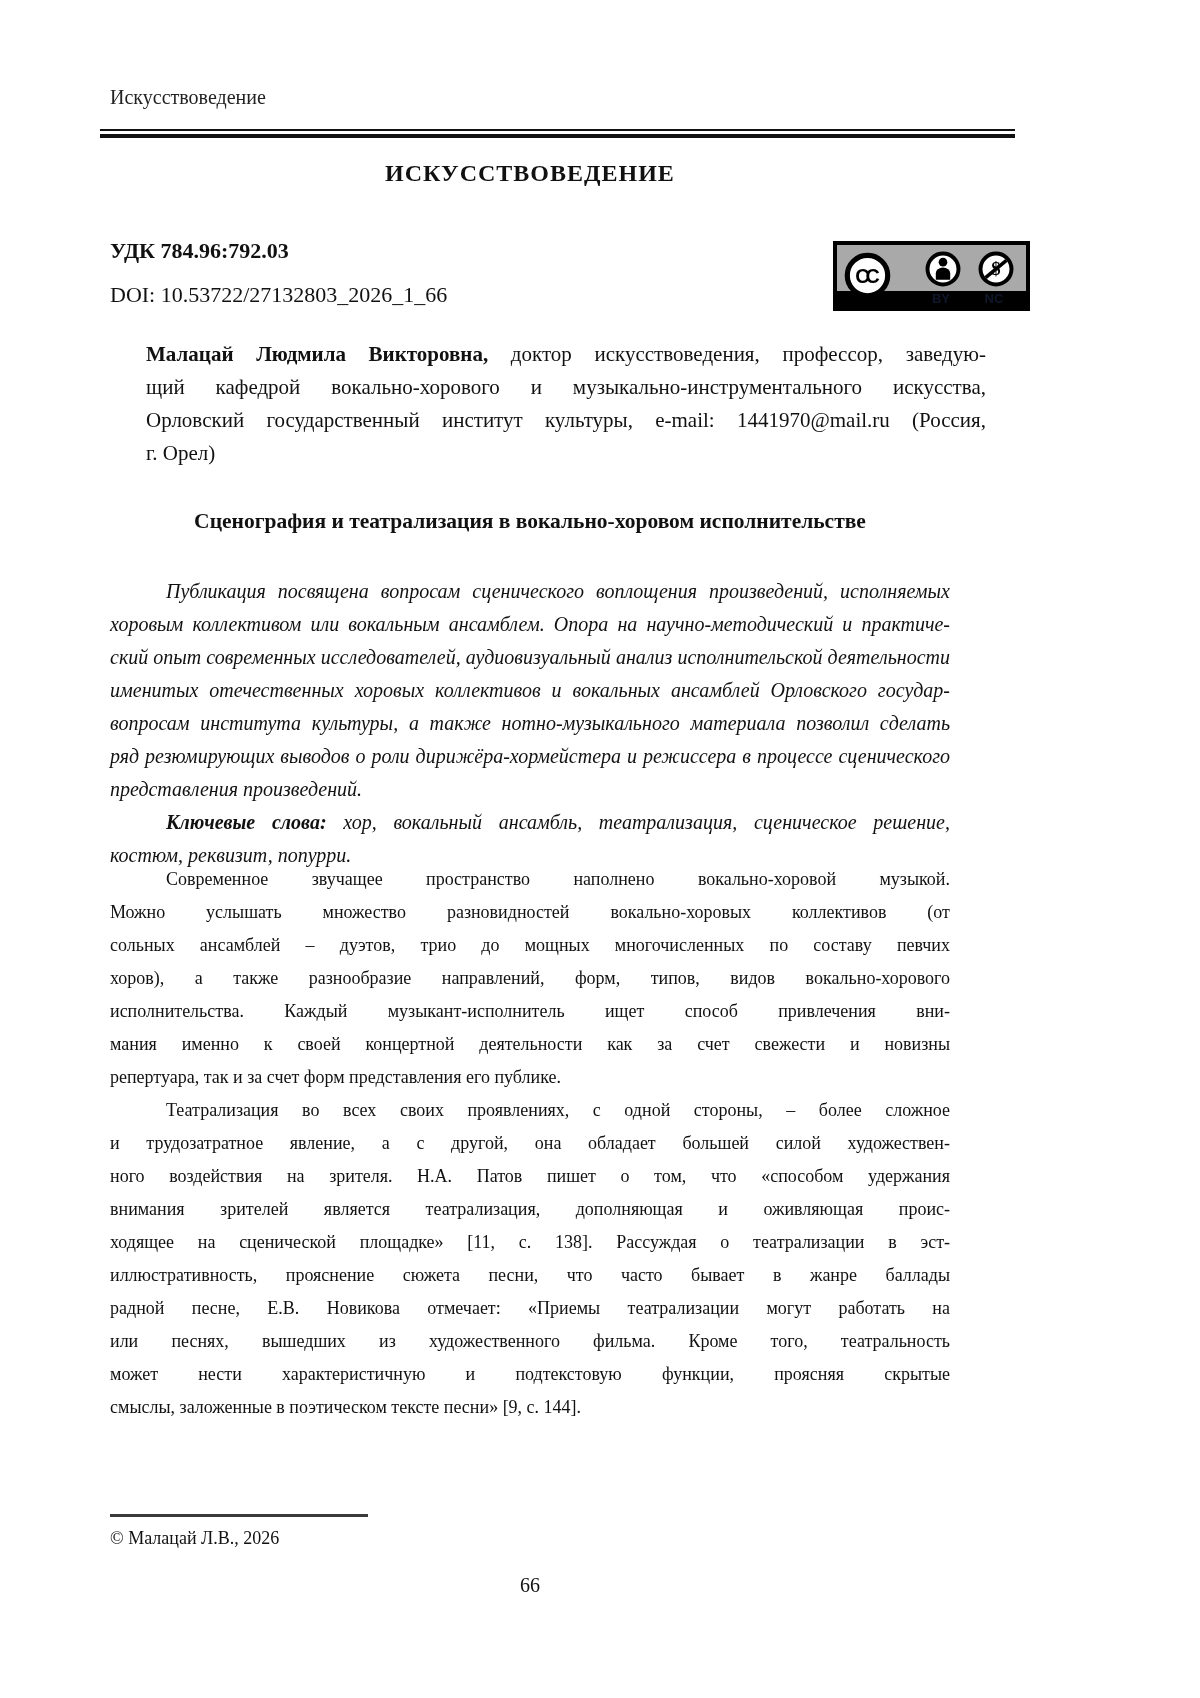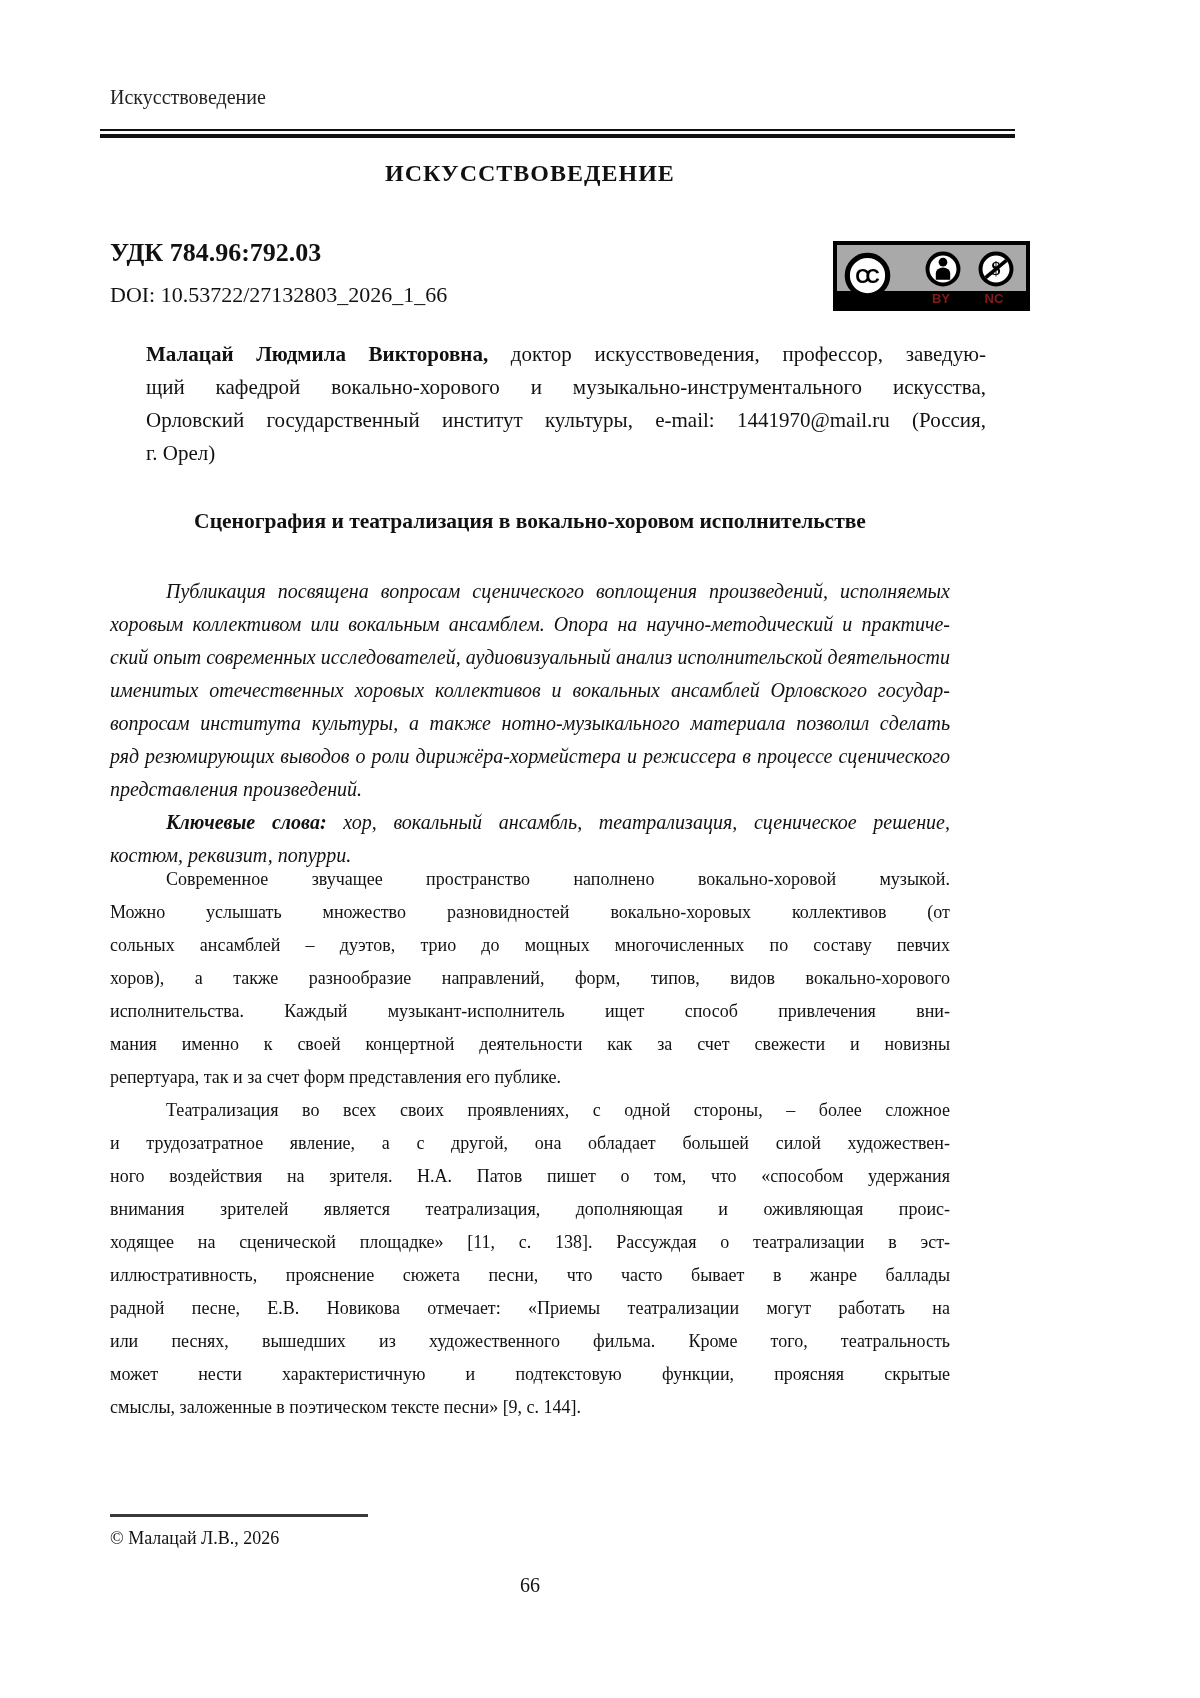--- a/index.html
+++ b/index.html
@@ -17,34 +17,34 @@
 
   #running-head { top: 86px; font-size: 20px; color:#222; }
   #header-rule {
     top: 129px; left: 100px; width: 915px; height: 3px;
     border-top: 2px solid #111; border-bottom: 4px solid #111;
   }
   #section-heading {
     top: 160px; text-align: center;
     font-size: 24px; font-weight: bold; letter-spacing: 1px;
   }
-  #udc { top: 238px; font-size: 26px; font-weight: bold; }
+  #udc { top: 238px; font-size: 22px; font-weight: bold; }
   #doi { top: 282px; font-size: 22px; }
 
   
   #license-badge {
     top: 241px; left: 833px; width: 197px; height: 70px;
     background: #a9a9a9; border: 4px solid #000; box-sizing: border-box;
   }
   #badge-strip {
     position: absolute; left: 0; right: 0; bottom: 0; height: 16px;
     background: #000;
   }
   .badge-label {
-    position: absolute; bottom: 1px; color: #7f1d1d;
+    position: absolute; bottom: 1px; color: #0f172a;
     font-family: "Liberation Sans", sans-serif;
     font-size: 13px; font-weight: bold; width: 38px; text-align: center;
   }
   #label-by { left: 85px; }
   #label-nc { left: 138px; }
   .badge-icon { position: absolute; }
   #cc-icon   { left: 7px;  top: 7px;  width: 47px; height: 47px; }
   #by-icon   { left: 88px; top: 6px;  width: 36px; height: 36px; }
   #nc-icon   { left: 141px; top: 6px; width: 36px; height: 36px; }
 

